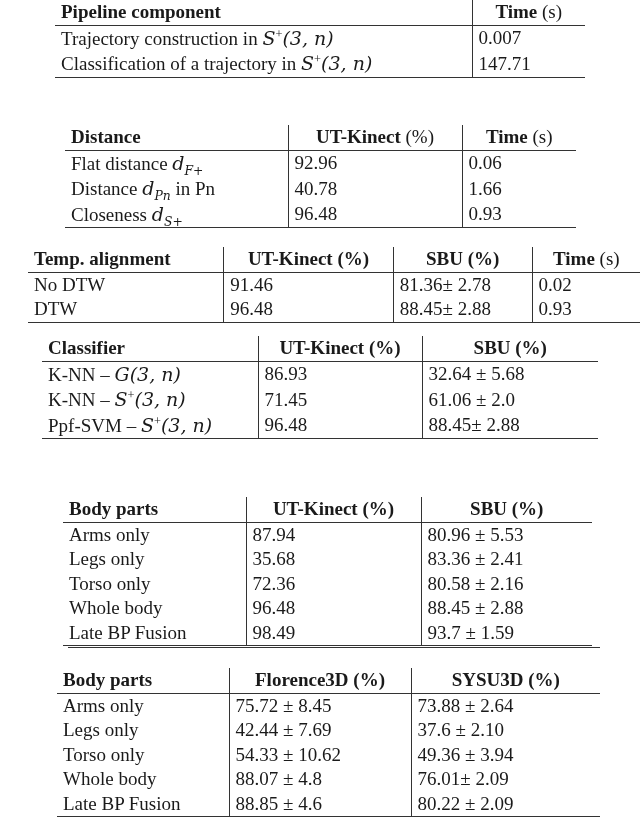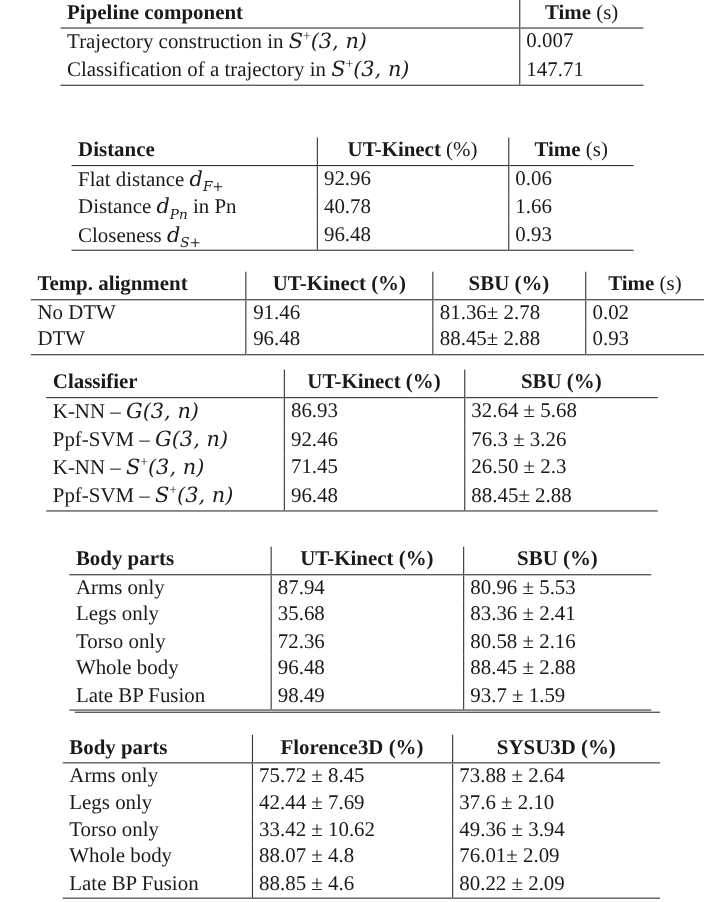--- a/index.html
+++ b/index.html
@@ -120,28 +120,23 @@
           <th class="c vl"><span class="hb">SBU (%)</span></th>
         </tr>
       </thead>
       <tbody>
         <tr>
           <td class="l"><span>K-NN – </span><span class="cal">G</span><span class="m">(3, n)</span></td>
           <td class="c vl">86.93</td>
           <td class="c vl">32.64 ± 5.68</td>
         </tr>
         <tr>
-          <td class="l"><span>Ppf-SVM – </span><span class="cal">G</span><span class="m">(3, n)</span></td>
-          <td class="c vl">92.46</td>
-          <td class="c vl">76.3 ± 3.26</td>
-        </tr>
-        <tr>
           <td class="l"><span>K-NN – </span><span class="cal">S</span><sup>+</sup><span class="m">(3, n)</span></td>
           <td class="c vl">71.45</td>
-          <td class="c vl">26.50 ± 2.3</td>
+          <td class="c vl">61.06 ± 2.0</td>
         </tr>
         <tr>
           <td class="l"><span>Ppf-SVM – </span><span class="cal">S</span><sup>+</sup><span class="m">(3, n)</span></td>
           <td class="c vl b">96.48</td>
           <td class="c vl b">88.45± 2.88</td>
         </tr>
       </tbody>
     </table>
     <table class="tbl" style="left: 63px; top: 497px;">
       <colgroup>
@@ -204,21 +199,21 @@
           <td class="c vl">75.72 ± 8.45</td>
           <td class="c vl">73.88 ± 2.64</td>
         </tr>
         <tr>
           <td class="l"><span>Legs only</span></td>
           <td class="c vl">42.44 ± 7.69</td>
           <td class="c vl">37.6 ± 2.10</td>
         </tr>
         <tr>
           <td class="l"><span>Torso only</span></td>
-          <td class="c vl">33.42 ± 10.62</td>
+          <td class="c vl">54.33 ± 10.62</td>
           <td class="c vl">49.36 ± 3.94</td>
         </tr>
         <tr>
           <td class="l"><span>Whole body</span></td>
           <td class="c vl">88.07 ± 4.8</td>
           <td class="c vl">76.01± 2.09</td>
         </tr>
         <tr>
           <td class="l"><span>Late BP Fusion</span></td>
           <td class="c vl b">88.85 ± 4.6</td>

